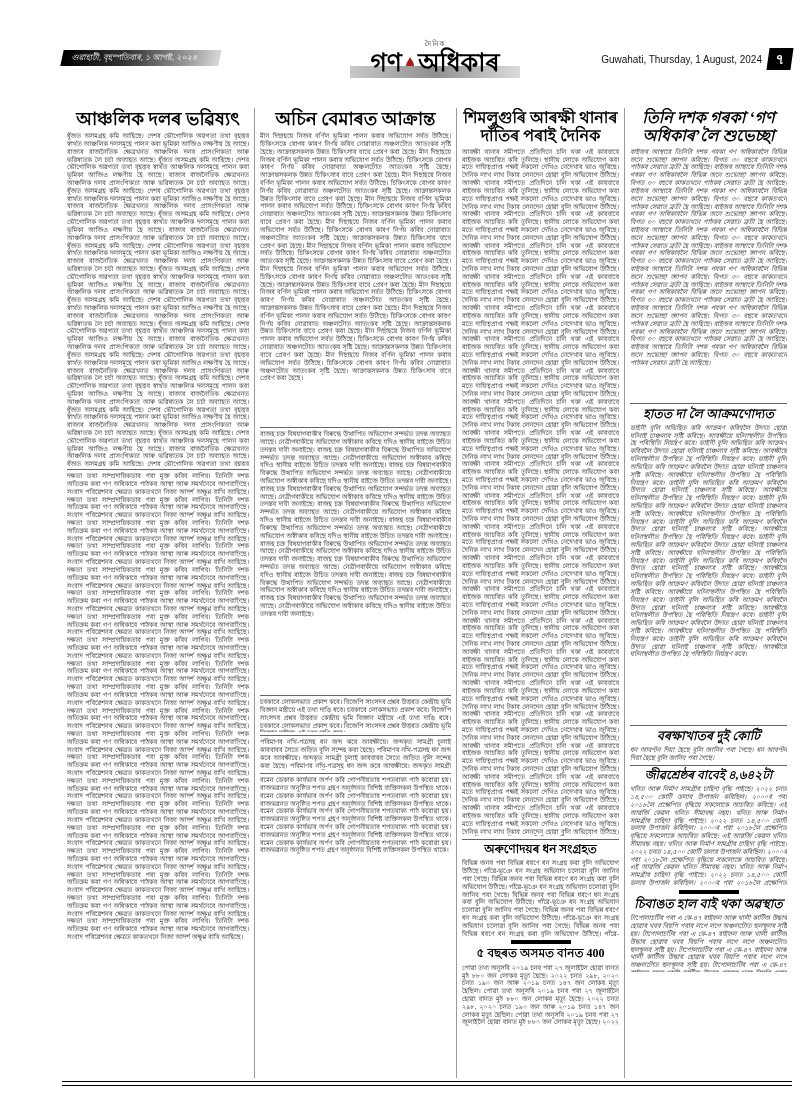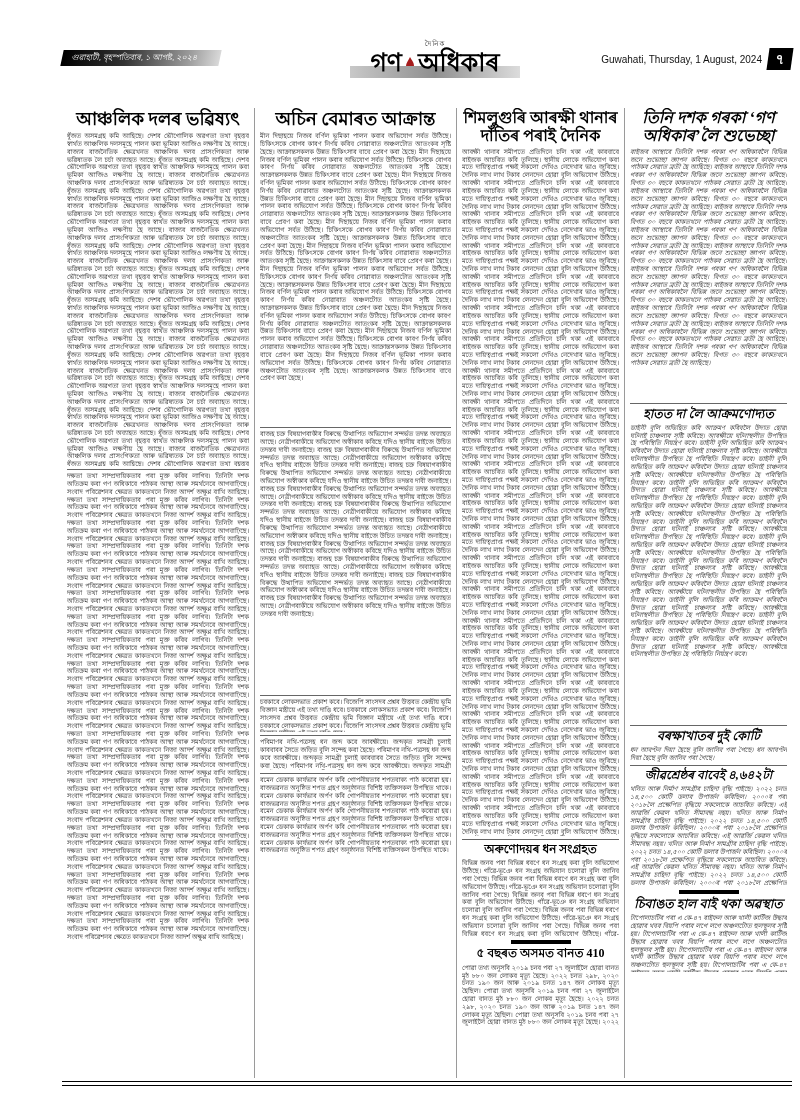--- a/index.html
+++ b/index.html
@@ -104,21 +104,21 @@
       <div class="section">
         <h2 class="hl hl-lg">শিমলুগুৰি আৰক্ষী থানাৰ দাঁতিৰ পৰাই দৈনিক</h2>
         <p class="body" style="height:688px">আৰক্ষী থানাৰ সমীপতে প্ৰতিদিনে চলি থকা এই কাৰবাৰে ৰাইজক আচৰিত কৰি তুলিছে। স্থানীয় লোকে অভিযোগ কৰা মতে দায়িত্বপ্ৰাপ্ত পক্ষই সকলো দেখিও নেদেখাৰ ভাও জুৰিছে। দৈনিক লাখ লাখ টকাৰ লেনদেন হোৱা বুলি অভিযোগ উঠিছে। আৰক্ষী থানাৰ সমীপতে প্ৰতিদিনে চলি থকা এই কাৰবাৰে ৰাইজক আচৰিত কৰি তুলিছে। স্থানীয় লোকে অভিযোগ কৰা মতে দায়িত্বপ্ৰাপ্ত পক্ষই সকলো দেখিও নেদেখাৰ ভাও জুৰিছে। দৈনিক লাখ লাখ টকাৰ লেনদেন হোৱা বুলি অভিযোগ উঠিছে। আৰক্ষী থানাৰ সমীপতে প্ৰতিদিনে চলি থকা এই কাৰবাৰে ৰাইজক আচৰিত কৰি তুলিছে। স্থানীয় লোকে অভিযোগ কৰা মতে দায়িত্বপ্ৰাপ্ত পক্ষই সকলো দেখিও নেদেখাৰ ভাও জুৰিছে। দৈনিক লাখ লাখ টকাৰ লেনদেন হোৱা বুলি অভিযোগ উঠিছে। আৰক্ষী থানাৰ সমীপতে প্ৰতিদিনে চলি থকা এই কাৰবাৰে ৰাইজক আচৰিত কৰি তুলিছে। স্থানীয় লোকে অভিযোগ কৰা মতে দায়িত্বপ্ৰাপ্ত পক্ষই সকলো দেখিও নেদেখাৰ ভাও জুৰিছে। দৈনিক লাখ লাখ টকাৰ লেনদেন হোৱা বুলি অভিযোগ উঠিছে। আৰক্ষী থানাৰ সমীপতে প্ৰতিদিনে চলি থকা এই কাৰবাৰে ৰাইজক আচৰিত কৰি তুলিছে। স্থানীয় লোকে অভিযোগ কৰা মতে দায়িত্বপ্ৰাপ্ত পক্ষই সকলো দেখিও নেদেখাৰ ভাও জুৰিছে। দৈনিক লাখ লাখ টকাৰ লেনদেন হোৱা বুলি অভিযোগ উঠিছে। আৰক্ষী থানাৰ সমীপতে প্ৰতিদিনে চলি থকা এই কাৰবাৰে ৰাইজক আচৰিত কৰি তুলিছে। স্থানীয় লোকে অভিযোগ কৰা মতে দায়িত্বপ্ৰাপ্ত পক্ষই সকলো দেখিও নেদেখাৰ ভাও জুৰিছে। দৈনিক লাখ লাখ টকাৰ লেনদেন হোৱা বুলি অভিযোগ উঠিছে। আৰক্ষী থানাৰ সমীপতে প্ৰতিদিনে চলি থকা এই কাৰবাৰে ৰাইজক আচৰিত কৰি তুলিছে। স্থানীয় লোকে অভিযোগ কৰা মতে দায়িত্বপ্ৰাপ্ত পক্ষই সকলো দেখিও নেদেখাৰ ভাও জুৰিছে। দৈনিক লাখ লাখ টকাৰ লেনদেন হোৱা বুলি অভিযোগ উঠিছে। আৰক্ষী থানাৰ সমীপতে প্ৰতিদিনে চলি থকা এই কাৰবাৰে ৰাইজক আচৰিত কৰি তুলিছে। স্থানীয় লোকে অভিযোগ কৰা মতে দায়িত্বপ্ৰাপ্ত পক্ষই সকলো দেখিও নেদেখাৰ ভাও জুৰিছে। দৈনিক লাখ লাখ টকাৰ লেনদেন হোৱা বুলি অভিযোগ উঠিছে। আৰক্ষী থানাৰ সমীপতে প্ৰতিদিনে চলি থকা এই কাৰবাৰে ৰাইজক আচৰিত কৰি তুলিছে। স্থানীয় লোকে অভিযোগ কৰা মতে দায়িত্বপ্ৰাপ্ত পক্ষই সকলো দেখিও নেদেখাৰ ভাও জুৰিছে। দৈনিক লাখ লাখ টকাৰ লেনদেন হোৱা বুলি অভিযোগ উঠিছে। আৰক্ষী থানাৰ সমীপতে প্ৰতিদিনে চলি থকা এই কাৰবাৰে ৰাইজক আচৰিত কৰি তুলিছে। স্থানীয় লোকে অভিযোগ কৰা মতে দায়িত্বপ্ৰাপ্ত পক্ষই সকলো দেখিও নেদেখাৰ ভাও জুৰিছে। দৈনিক লাখ লাখ টকাৰ লেনদেন হোৱা বুলি অভিযোগ উঠিছে। আৰক্ষী থানাৰ সমীপতে প্ৰতিদিনে চলি থকা এই কাৰবাৰে ৰাইজক আচৰিত কৰি তুলিছে। স্থানীয় লোকে অভিযোগ কৰা মতে দায়িত্বপ্ৰাপ্ত পক্ষই সকলো দেখিও নেদেখাৰ ভাও জুৰিছে। দৈনিক লাখ লাখ টকাৰ লেনদেন হোৱা বুলি অভিযোগ উঠিছে। আৰক্ষী থানাৰ সমীপতে প্ৰতিদিনে চলি থকা এই কাৰবাৰে ৰাইজক আচৰিত কৰি তুলিছে। স্থানীয় লোকে অভিযোগ কৰা মতে দায়িত্বপ্ৰাপ্ত পক্ষই সকলো দেখিও নেদেখাৰ ভাও জুৰিছে। দৈনিক লাখ লাখ টকাৰ লেনদেন হোৱা বুলি অভিযোগ উঠিছে। আৰক্ষী থানাৰ সমীপতে প্ৰতিদিনে চলি থকা এই কাৰবাৰে ৰাইজক আচৰিত কৰি তুলিছে। স্থানীয় লোকে অভিযোগ কৰা মতে দায়িত্বপ্ৰাপ্ত পক্ষই সকলো দেখিও নেদেখাৰ ভাও জুৰিছে। দৈনিক লাখ লাখ টকাৰ লেনদেন হোৱা বুলি অভিযোগ উঠিছে। আৰক্ষী থানাৰ সমীপতে প্ৰতিদিনে চলি থকা এই কাৰবাৰে ৰাইজক আচৰিত কৰি তুলিছে। স্থানীয় লোকে অভিযোগ কৰা মতে দায়িত্বপ্ৰাপ্ত পক্ষই সকলো দেখিও নেদেখাৰ ভাও জুৰিছে। দৈনিক লাখ লাখ টকাৰ লেনদেন হোৱা বুলি অভিযোগ উঠিছে। আৰক্ষী থানাৰ সমীপতে প্ৰতিদিনে চলি থকা এই কাৰবাৰে ৰাইজক আচৰিত কৰি তুলিছে। স্থানীয় লোকে অভিযোগ কৰা মতে দায়িত্বপ্ৰাপ্ত পক্ষই সকলো দেখিও নেদেখাৰ ভাও জুৰিছে। দৈনিক লাখ লাখ টকাৰ লেনদেন হোৱা বুলি অভিযোগ উঠিছে। আৰক্ষী থানাৰ সমীপতে প্ৰতিদিনে চলি থকা এই কাৰবাৰে ৰাইজক আচৰিত কৰি তুলিছে। স্থানীয় লোকে অভিযোগ কৰা মতে দায়িত্বপ্ৰাপ্ত পক্ষই সকলো দেখিও নেদেখাৰ ভাও জুৰিছে। দৈনিক লাখ লাখ টকাৰ লেনদেন হোৱা বুলি অভিযোগ উঠিছে। আৰক্ষী থানাৰ সমীপতে প্ৰতিদিনে চলি থকা এই কাৰবাৰে ৰাইজক আচৰিত কৰি তুলিছে। স্থানীয় লোকে অভিযোগ কৰা মতে দায়িত্বপ্ৰাপ্ত পক্ষই সকলো দেখিও নেদেখাৰ ভাও জুৰিছে। দৈনিক লাখ লাখ টকাৰ লেনদেন হোৱা বুলি অভিযোগ উঠিছে। আৰক্ষী থানাৰ সমীপতে প্ৰতিদিনে চলি থকা এই কাৰবাৰে ৰাইজক আচৰিত কৰি তুলিছে। স্থানীয় লোকে অভিযোগ কৰা মতে দায়িত্বপ্ৰাপ্ত পক্ষই সকলো দেখিও নেদেখাৰ ভাও জুৰিছে। দৈনিক লাখ লাখ টকাৰ লেনদেন হোৱা বুলি অভিযোগ উঠিছে। আৰক্ষী থানাৰ সমীপতে প্ৰতিদিনে চলি থকা এই কাৰবাৰে ৰাইজক আচৰিত কৰি তুলিছে। স্থানীয় লোকে অভিযোগ কৰা মতে দায়িত্বপ্ৰাপ্ত পক্ষই সকলো দেখিও নেদেখাৰ ভাও জুৰিছে। দৈনিক লাখ লাখ টকাৰ লেনদেন হোৱা বুলি অভিযোগ উঠিছে। আৰক্ষী থানাৰ সমীপতে প্ৰতিদিনে চলি থকা এই কাৰবাৰে ৰাইজক আচৰিত কৰি তুলিছে। স্থানীয় লোকে অভিযোগ কৰা মতে দায়িত্বপ্ৰাপ্ত পক্ষই সকলো দেখিও নেদেখাৰ ভাও জুৰিছে। দৈনিক লাখ লাখ টকাৰ লেনদেন হোৱা বুলি অভিযোগ উঠিছে। আৰক্ষী থানাৰ সমীপতে প্ৰতিদিনে চলি থকা এই কাৰবাৰে ৰাইজক আচৰিত কৰি তুলিছে। স্থানীয় লোকে অভিযোগ কৰা মতে দায়িত্বপ্ৰাপ্ত পক্ষই সকলো দেখিও নেদেখাৰ ভাও জুৰিছে। দৈনিক লাখ লাখ টকাৰ লেনদেন হোৱা বুলি অভিযোগ উঠিছে। আৰক্ষী থানাৰ সমীপতে প্ৰতিদিনে চলি থকা এই কাৰবাৰে ৰাইজক আচৰিত কৰি তুলিছে। স্থানীয় লোকে অভিযোগ কৰা মতে দায়িত্বপ্ৰাপ্ত পক্ষই সকলো দেখিও নেদেখাৰ ভাও জুৰিছে। দৈনিক লাখ লাখ টকাৰ লেনদেন হোৱা বুলি অভিযোগ উঠিছে। আৰক্ষী থানাৰ সমীপতে প্ৰতিদিনে চলি থকা এই কাৰবাৰে ৰাইজক আচৰিত কৰি তুলিছে। স্থানীয় লোকে অভিযোগ কৰা মতে দায়িত্বপ্ৰাপ্ত পক্ষই সকলো দেখিও নেদেখাৰ ভাও জুৰিছে। দৈনিক লাখ লাখ টকাৰ লেনদেন হোৱা বুলি অভিযোগ উঠিছে। আৰক্ষী থানাৰ সমীপতে প্ৰতিদিনে চলি থকা এই কাৰবাৰে ৰাইজক আচৰিত কৰি তুলিছে। স্থানীয় লোকে অভিযোগ কৰা মতে দায়িত্বপ্ৰাপ্ত পক্ষই সকলো দেখিও নেদেখাৰ ভাও জুৰিছে। দৈনিক লাখ লাখ টকাৰ লেনদেন হোৱা বুলি অভিযোগ উঠিছে। আৰক্ষী থানাৰ সমীপতে প্ৰতিদিনে চলি থকা এই কাৰবাৰে ৰাইজক আচৰিত কৰি তুলিছে। স্থানীয় লোকে অভিযোগ কৰা মতে দায়িত্বপ্ৰাপ্ত পক্ষই সকলো দেখিও নেদেখাৰ ভাও জুৰিছে। দৈনিক লাখ লাখ টকাৰ লেনদেন হোৱা বুলি অভিযোগ উঠিছে। আৰক্ষী থানাৰ সমীপতে প্ৰতিদিনে চলি থকা এই কাৰবাৰে ৰাইজক আচৰিত কৰি তুলিছে। স্থানীয় লোকে অভিযোগ কৰা মতে দায়িত্বপ্ৰাপ্ত পক্ষই সকলো দেখিও নেদেখাৰ ভাও জুৰিছে। দৈনিক লাখ লাখ টকাৰ লেনদেন হোৱা বুলি অভিযোগ উঠিছে।</p>
       </div>
       <div class="section">
         <h2 class="hl hl-md">অৰুণোদয়ৰ ধন সংগ্ৰহত</h2>
         <p class="body" style="height:78px">বিভিন্ন জনৰ পৰা বিভিন্ন ধৰণে ধন সংগ্ৰহ কৰা বুলি অভিযোগ উঠিছে। গাঁৱে-ভূঞে ধন সংগ্ৰহ অভিযান চলোৱা বুলি জানিব পৰা গৈছে। বিভিন্ন জনৰ পৰা বিভিন্ন ধৰণে ধন সংগ্ৰহ কৰা বুলি অভিযোগ উঠিছে। গাঁৱে-ভূঞে ধন সংগ্ৰহ অভিযান চলোৱা বুলি জানিব পৰা গৈছে। বিভিন্ন জনৰ পৰা বিভিন্ন ধৰণে ধন সংগ্ৰহ কৰা বুলি অভিযোগ উঠিছে। গাঁৱে-ভূঞে ধন সংগ্ৰহ অভিযান চলোৱা বুলি জানিব পৰা গৈছে। বিভিন্ন জনৰ পৰা বিভিন্ন ধৰণে ধন সংগ্ৰহ কৰা বুলি অভিযোগ উঠিছে। গাঁৱে-ভূঞে ধন সংগ্ৰহ অভিযান চলোৱা বুলি জানিব পৰা গৈছে। বিভিন্ন জনৰ পৰা বিভিন্ন ধৰণে ধন সংগ্ৰহ কৰা বুলি অভিযোগ উঠিছে। গাঁৱে-ভূঞে ধন সংগ্ৰহ অভিযান চলোৱা বুলি জানিব পৰা গৈছে।</p>
       </div>
       <div class="bar-divider"></div>
       <div class="section" style="border-top:none">
-        <h2 class="hl hl-md">৫ বছৰত অসমত বানত 410</h2>
+        <h2 class="hl hl-md">৫ বছৰত অসমত বানত 400</h2>
         <p class="body" style="height:62px">পোৱা তথ্য অনুসৰি ২০১৯ চনৰ পৰা ২৭ জুলাইলৈ হোৱা বানত মুঠ ৮৮০ জন লোকৰ মৃত্যু হৈছে। ২০২২ চনত ২৯৮, ২০২০ চনত ১৯০ জন আৰু ২০১৯ চনত ১৪৭ জন লোকৰ মৃত্যু হৈছিল। পোৱা তথ্য অনুসৰি ২০১৯ চনৰ পৰা ২৭ জুলাইলৈ হোৱা বানত মুঠ ৮৮০ জন লোকৰ মৃত্যু হৈছে। ২০২২ চনত ২৯৮, ২০২০ চনত ১৯০ জন আৰু ২০১৯ চনত ১৪৭ জন লোকৰ মৃত্যু হৈছিল। পোৱা তথ্য অনুসৰি ২০১৯ চনৰ পৰা ২৭ জুলাইলৈ হোৱা বানত মুঠ ৮৮০ জন লোকৰ মৃত্যু হৈছে। ২০২২ চনত ২৯৮, ২০২০ চনত ১৯০ জন আৰু ২০১৯ চনত ১৪৭ জন লোকৰ মৃত্যু হৈছিল। পোৱা তথ্য অনুসৰি ২০১৯ চনৰ পৰা ২৭ জুলাইলৈ হোৱা বানত মুঠ ৮৮০ জন লোকৰ মৃত্যু হৈছে। ২০২২ চনত ২৯৮, ২০২০ চনত ১৯০ জন আৰু ২০১৯ চনত ১৪৭ জন লোকৰ মৃত্যু হৈছিল।</p>
       </div>
     </div>
 
     <div class="col col4">
       <div class="section">
         <h2 class="hl hl-lg">তিনি দশক গৰকা ‘গণ অধিকাৰ’লৈ শুভেচ্ছা</h2>
         <p class="body" style="height:252px">ৰাইজৰ আস্থাৰে তিনিটা দশক গৰকা গণ অধিকাৰলৈ বিভিন্ন জনে শুভেচ্ছা জ্ঞাপন কৰিছে। বিগত ৩০ বছৰে কাকতখনে পাঠকৰ সেৱাত ব্ৰতী হৈ আহিছে। ৰাইজৰ আস্থাৰে তিনিটা দশক গৰকা গণ অধিকাৰলৈ বিভিন্ন জনে শুভেচ্ছা জ্ঞাপন কৰিছে। বিগত ৩০ বছৰে কাকতখনে পাঠকৰ সেৱাত ব্ৰতী হৈ আহিছে। ৰাইজৰ আস্থাৰে তিনিটা দশক গৰকা গণ অধিকাৰলৈ বিভিন্ন জনে শুভেচ্ছা জ্ঞাপন কৰিছে। বিগত ৩০ বছৰে কাকতখনে পাঠকৰ সেৱাত ব্ৰতী হৈ আহিছে। ৰাইজৰ আস্থাৰে তিনিটা দশক গৰকা গণ অধিকাৰলৈ বিভিন্ন জনে শুভেচ্ছা জ্ঞাপন কৰিছে। বিগত ৩০ বছৰে কাকতখনে পাঠকৰ সেৱাত ব্ৰতী হৈ আহিছে। ৰাইজৰ আস্থাৰে তিনিটা দশক গৰকা গণ অধিকাৰলৈ বিভিন্ন জনে শুভেচ্ছা জ্ঞাপন কৰিছে। বিগত ৩০ বছৰে কাকতখনে পাঠকৰ সেৱাত ব্ৰতী হৈ আহিছে। ৰাইজৰ আস্থাৰে তিনিটা দশক গৰকা গণ অধিকাৰলৈ বিভিন্ন জনে শুভেচ্ছা জ্ঞাপন কৰিছে। বিগত ৩০ বছৰে কাকতখনে পাঠকৰ সেৱাত ব্ৰতী হৈ আহিছে। ৰাইজৰ আস্থাৰে তিনিটা দশক গৰকা গণ অধিকাৰলৈ বিভিন্ন জনে শুভেচ্ছা জ্ঞাপন কৰিছে। বিগত ৩০ বছৰে কাকতখনে পাঠকৰ সেৱাত ব্ৰতী হৈ আহিছে। ৰাইজৰ আস্থাৰে তিনিটা দশক গৰকা গণ অধিকাৰলৈ বিভিন্ন জনে শুভেচ্ছা জ্ঞাপন কৰিছে। বিগত ৩০ বছৰে কাকতখনে পাঠকৰ সেৱাত ব্ৰতী হৈ আহিছে। ৰাইজৰ আস্থাৰে তিনিটা দশক গৰকা গণ অধিকাৰলৈ বিভিন্ন জনে শুভেচ্ছা জ্ঞাপন কৰিছে। বিগত ৩০ বছৰে কাকতখনে পাঠকৰ সেৱাত ব্ৰতী হৈ আহিছে। ৰাইজৰ আস্থাৰে তিনিটা দশক গৰকা গণ অধিকাৰলৈ বিভিন্ন জনে শুভেচ্ছা জ্ঞাপন কৰিছে। বিগত ৩০ বছৰে কাকতখনে পাঠকৰ সেৱাত ব্ৰতী হৈ আহিছে। ৰাইজৰ আস্থাৰে তিনিটা দশক গৰকা গণ অধিকাৰলৈ বিভিন্ন জনে শুভেচ্ছা জ্ঞাপন কৰিছে। বিগত ৩০ বছৰে কাকতখনে পাঠকৰ সেৱাত ব্ৰতী হৈ আহিছে।</p>
       </div>
       <div class="section">

